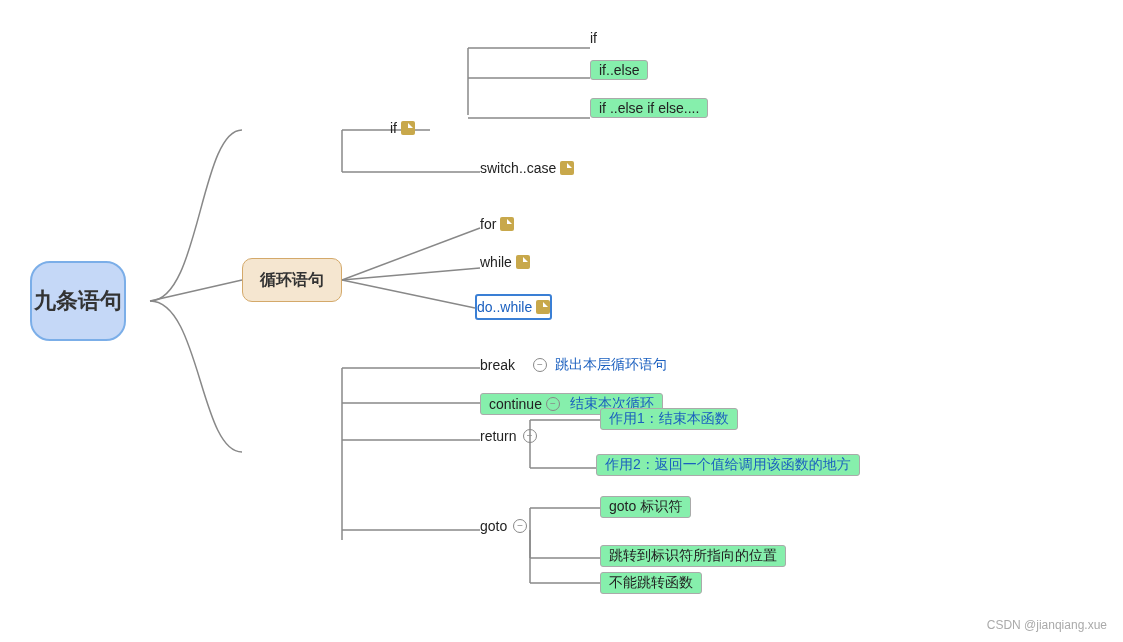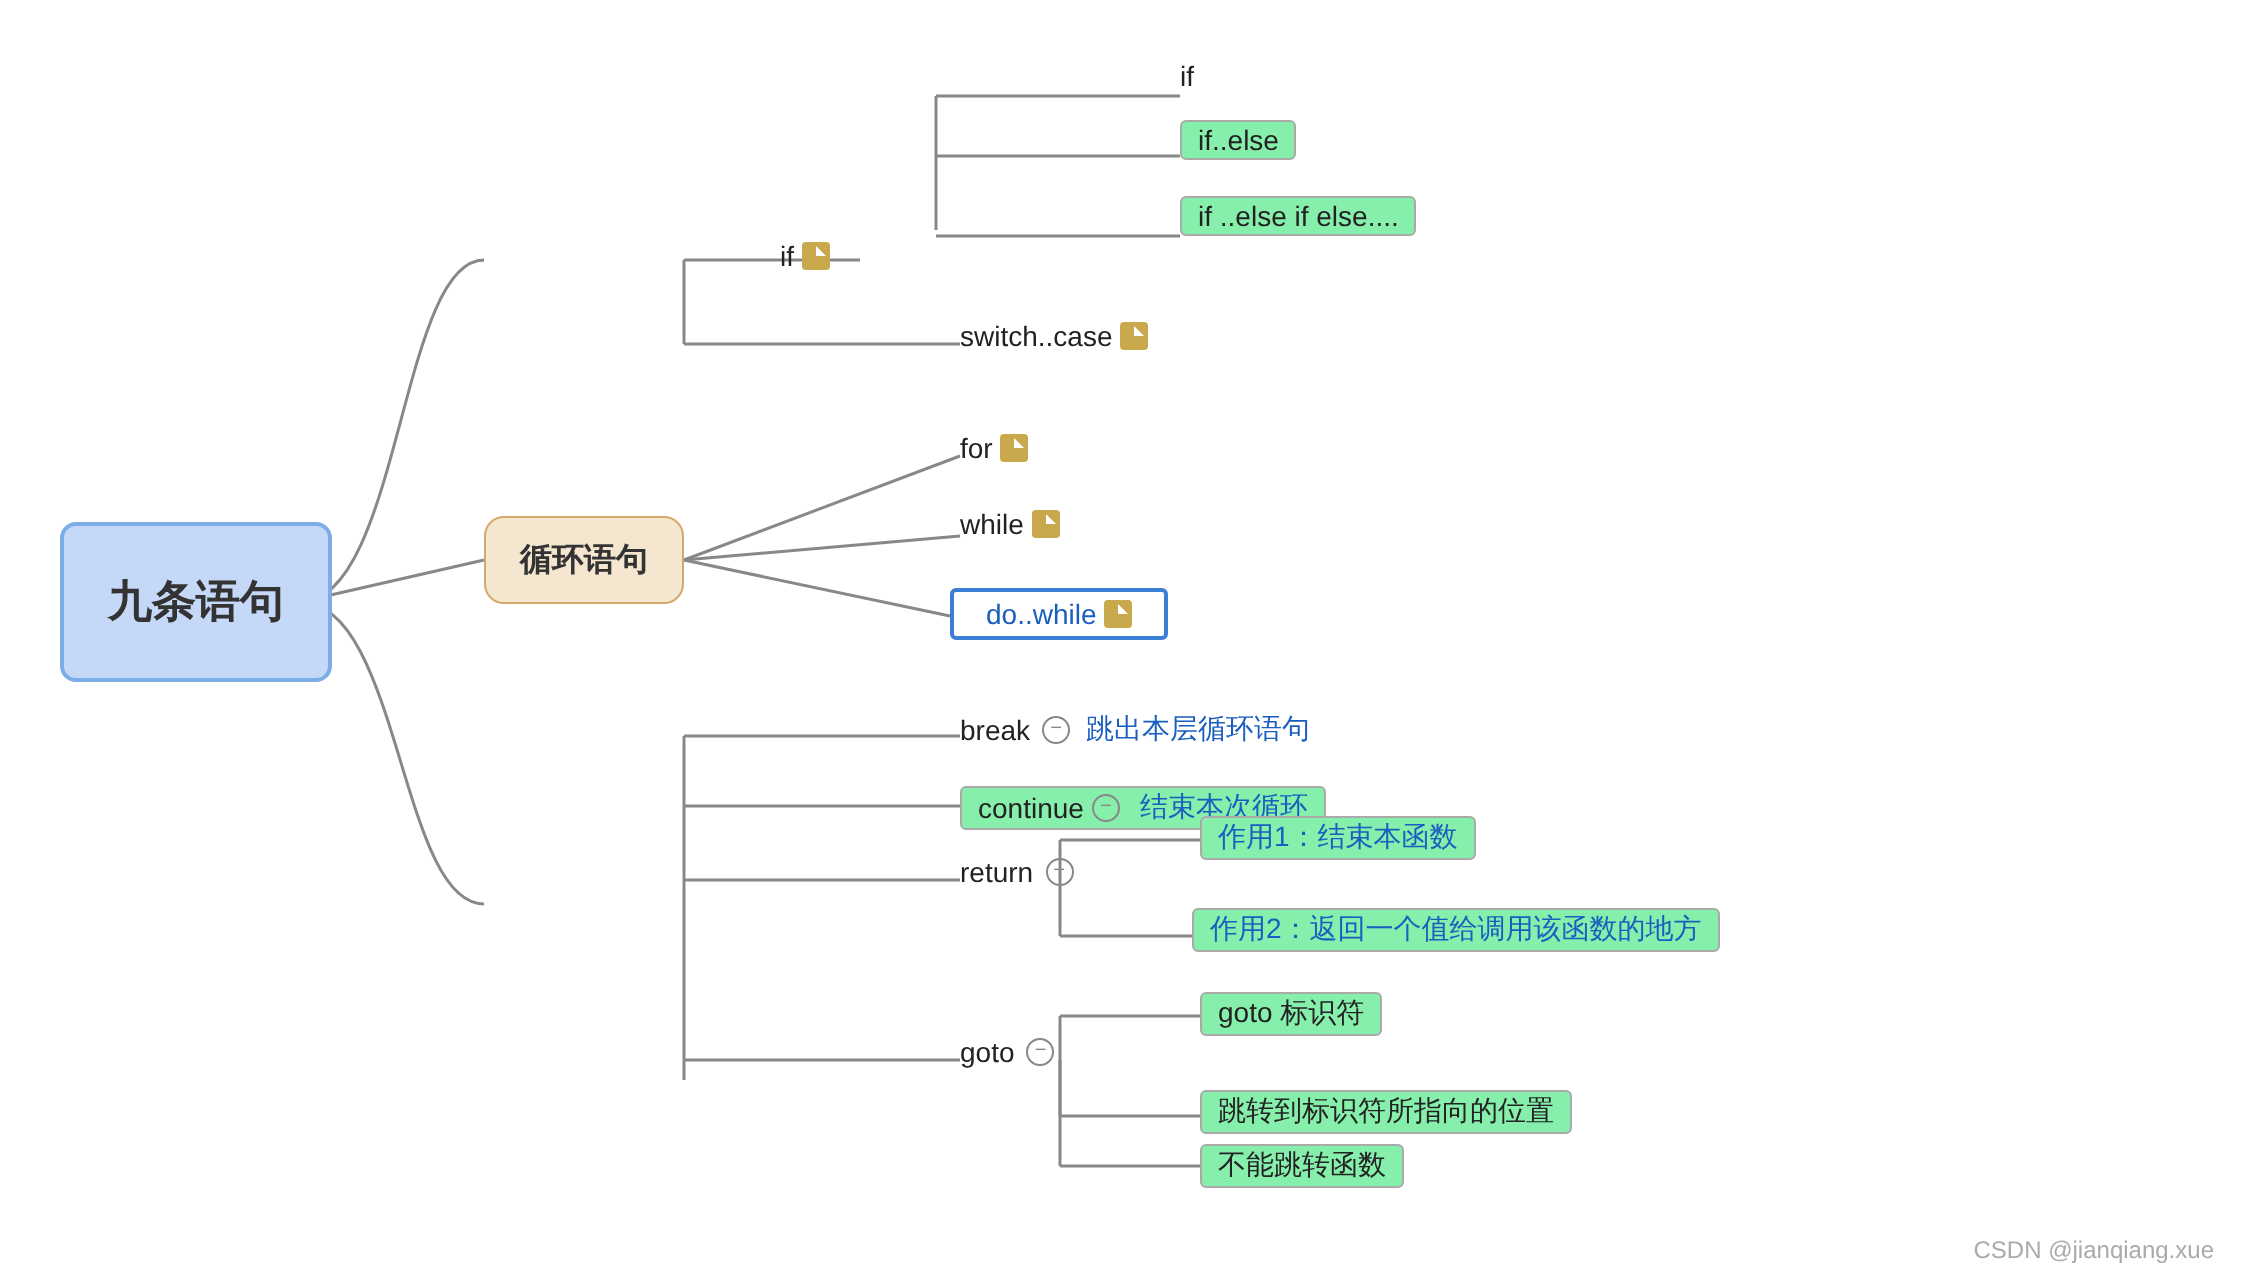--- a/index.html
+++ b/index.html
@@ -29,25 +29,25 @@
     
     .node {
       position: absolute;
       display: flex;
       align-items: center;
       justify-content: center;
       font-size: 16px;
     }
 
     .node-root {
-      width: 136px;
+      width: 96px;
       height: 80px;
       background: #c5d8f7;
       border: 2px solid #7baee8;
-      border-radius: 8px;
+      border-radius: 20px;
       left: 30px;
       top: 261px;
       font-size: 22px;
       color: #333;
       font-weight: bold;
     }
 
     .node-category {
       width: 100px;
       height: 44px;
@@ -78,21 +78,21 @@
       padding: 1px 8px;
       border-radius: 3px;
       display: inline-flex;
       align-items: center;
       gap: 4px;
     }
 
     .node-box-blue {
       border: 2px solid #3a7fd5;
       background: #fff;
-      padding: 3px 16px;
+      padding: 3px 0;
       border-radius: 3px;
       display: inline-flex;
       align-items: center;
       gap: 4px;
       color: #1a5fbf;
     }
 
     .note-icon {
       display: inline-block;
       width: 14px;
@@ -250,21 +250,21 @@
   <div class="node-item" style="left:475px; top:294px;">
     <div class="node-box-blue">
       <span>do..while</span>
       <span class="note-icon"></span>
     </div>
   </div>
 
   
   
   <div class="node-item" style="left:480px; top:356px;">
-    <span style="margin-right:6px;">break</span>
+    <span style="margin-right:18px;">break</span>
     <span class="circle-icon"></span>
     <span style="margin-left:8px; color:#1a5fbf;">跳出本层循环语句</span>
   </div>
 
   
   <div class="node-item" style="left:480px; top:393px;">
     <div class="node-box">
       <span>continue</span>
       <span class="circle-icon"></span>
       <span style="margin-left:6px; color:#1a5fbf;">结束本次循环</span>

